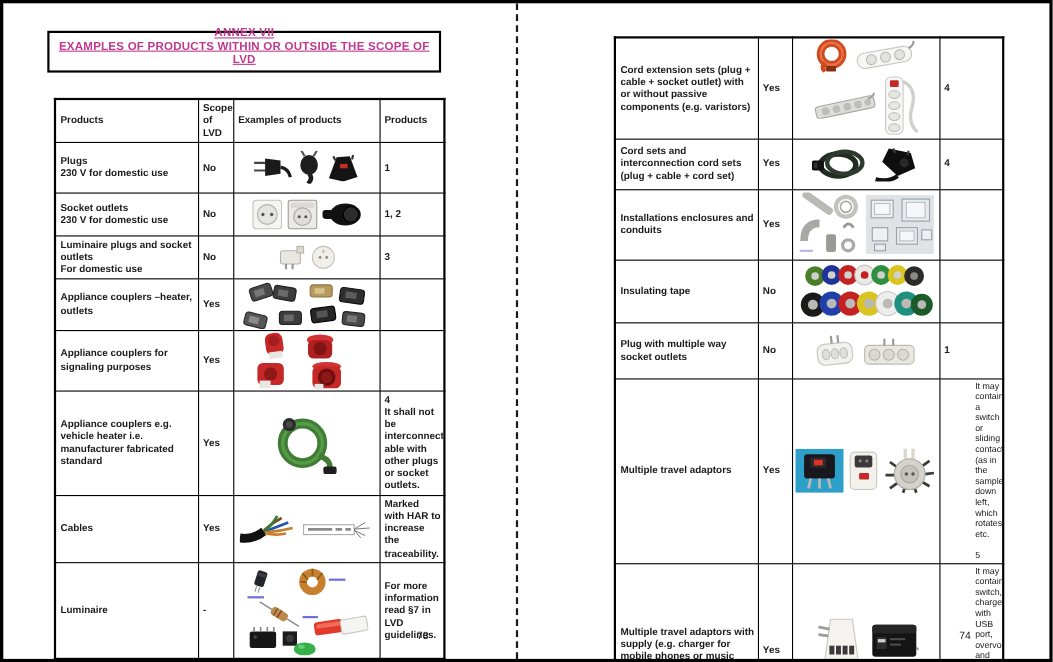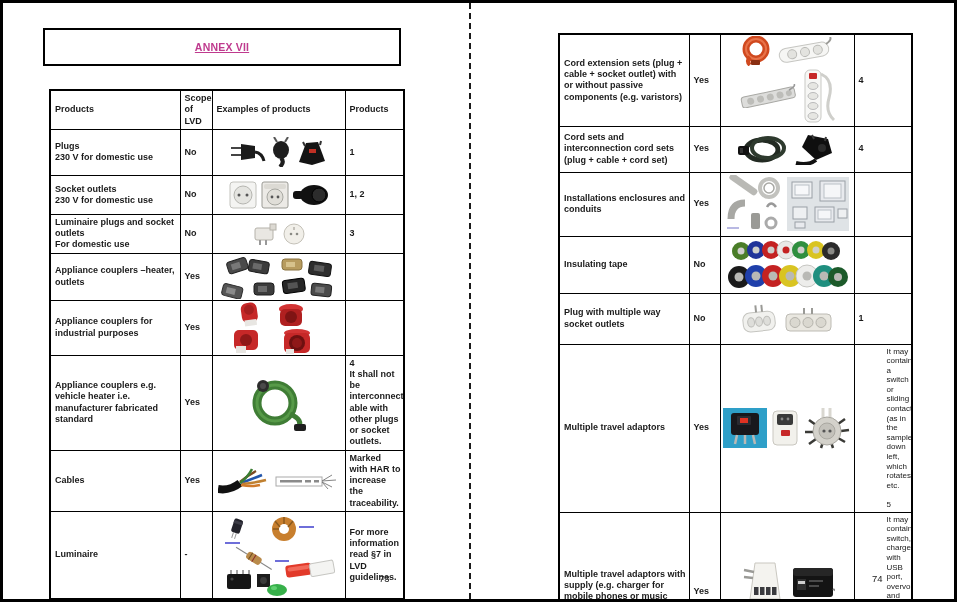--- a/index.html
+++ b/index.html
@@ -1,20 +1,20 @@
 <!DOCTYPE html>
 <html><head>
 <meta charset="utf-8">
 <style>
   html,body{margin:0;padding:0;background:#888;}
   .canvas{position:relative;width:957px;height:602px;background:#ffffff;border:3px solid #000;
           box-sizing:border-box;font-family:"Liberation Sans",sans-serif;color:#1a1a1a;overflow:hidden;}
   .divider{position:absolute;left:466px;top:0;height:100%;width:0;border-left:2px dashed #1a1a1a;}
   .title-box{position:absolute;left:40px;top:25px;width:358px;height:38px;border:2px solid #000;
-             box-sizing:border-box;display:flex;flex-direction:column;justify-content:center;
+             box-sizing:border-box;display:flex;flex-direction:column;justify-content:flex-end;
              padding:3px 2px 4px;text-align:center;}
   .title-line{color:#bf3a8e;font-weight:bold;font-size:10.5px;text-decoration:underline;letter-spacing:.2px;}
   table.lvd{position:absolute;border-collapse:collapse;table-layout:fixed;border:2px solid #000;}
   .lvd td,.lvd th{border:1px solid #000;font-size:9px;font-weight:bold;text-align:left;
                   vertical-align:middle;padding:2px 2px 2px 4px;white-space:pre-line;
                   overflow:hidden;box-sizing:border-box;line-height:1.25;color:#1a1a1a;}
   td.ex{padding:1px;}
   .imgs{display:flex;flex-wrap:wrap;align-items:center;justify-content:center;gap:2px 4px;}
   .imgs svg{display:block;}
   td.cmt-light{font-weight:normal;font-size:8px;line-height:1.2;padding-left:32px;}
@@ -24,20 +24,21 @@
 </style>
 </head>
 <body>
 
 <div class="canvas">
 
   <div class="divider"></div>
 
   <div class="title-box">
     <div class="title-line">ANNEX VII</div>
+    <div class="title-line">EXAMPLES OF PRODUCTS WITHIN OR OUTSIDE THE SCOPE OF LVD</div>
   </div>
 
   <table class="lvd" id="left-table">
     <colgroup>
         <col style="width:130px">
         <col style="width:32px">
         <col style="width:133px">
         <col style="width:59px">
       </colgroup>
     <tbody>
@@ -160,21 +161,21 @@
           <g transform="translate(92,28) rotate(6)">
                   <rect width="20" height="12" rx="3" fill="#4a4a4a" stroke="#222"></rect>
                   <rect x="4" y="3" width="9" height="6" fill="#787878"></rect>
                 </g>
         </svg>
       </div></td>
       <td></td>
     </tr>
 
     <tr style="height:54px">
-      <td>Appliance couplers for industrial purposes</td>
+      <td>Appliance couplers for signaling purposes</td>
       <td>Yes</td>
       <td class="ex"><div class="imgs">
         <svg width="94" height="52" viewBox="0 0 94 52">
           <g transform="translate(8,2) rotate(-8)">
                   <rect width="16" height="20" rx="6" fill="#c62828"></rect>
                   <circle cx="8" cy="7" r="5" fill="#a51f1f"></circle>
                   <rect x="2" y="17" width="12" height="6" fill="#e8e6e2"></rect>
                 </g>
           <g transform="translate(46,2)">
                   <ellipse cx="13" cy="5" rx="12" ry="5" fill="#d23434"></ellipse>

